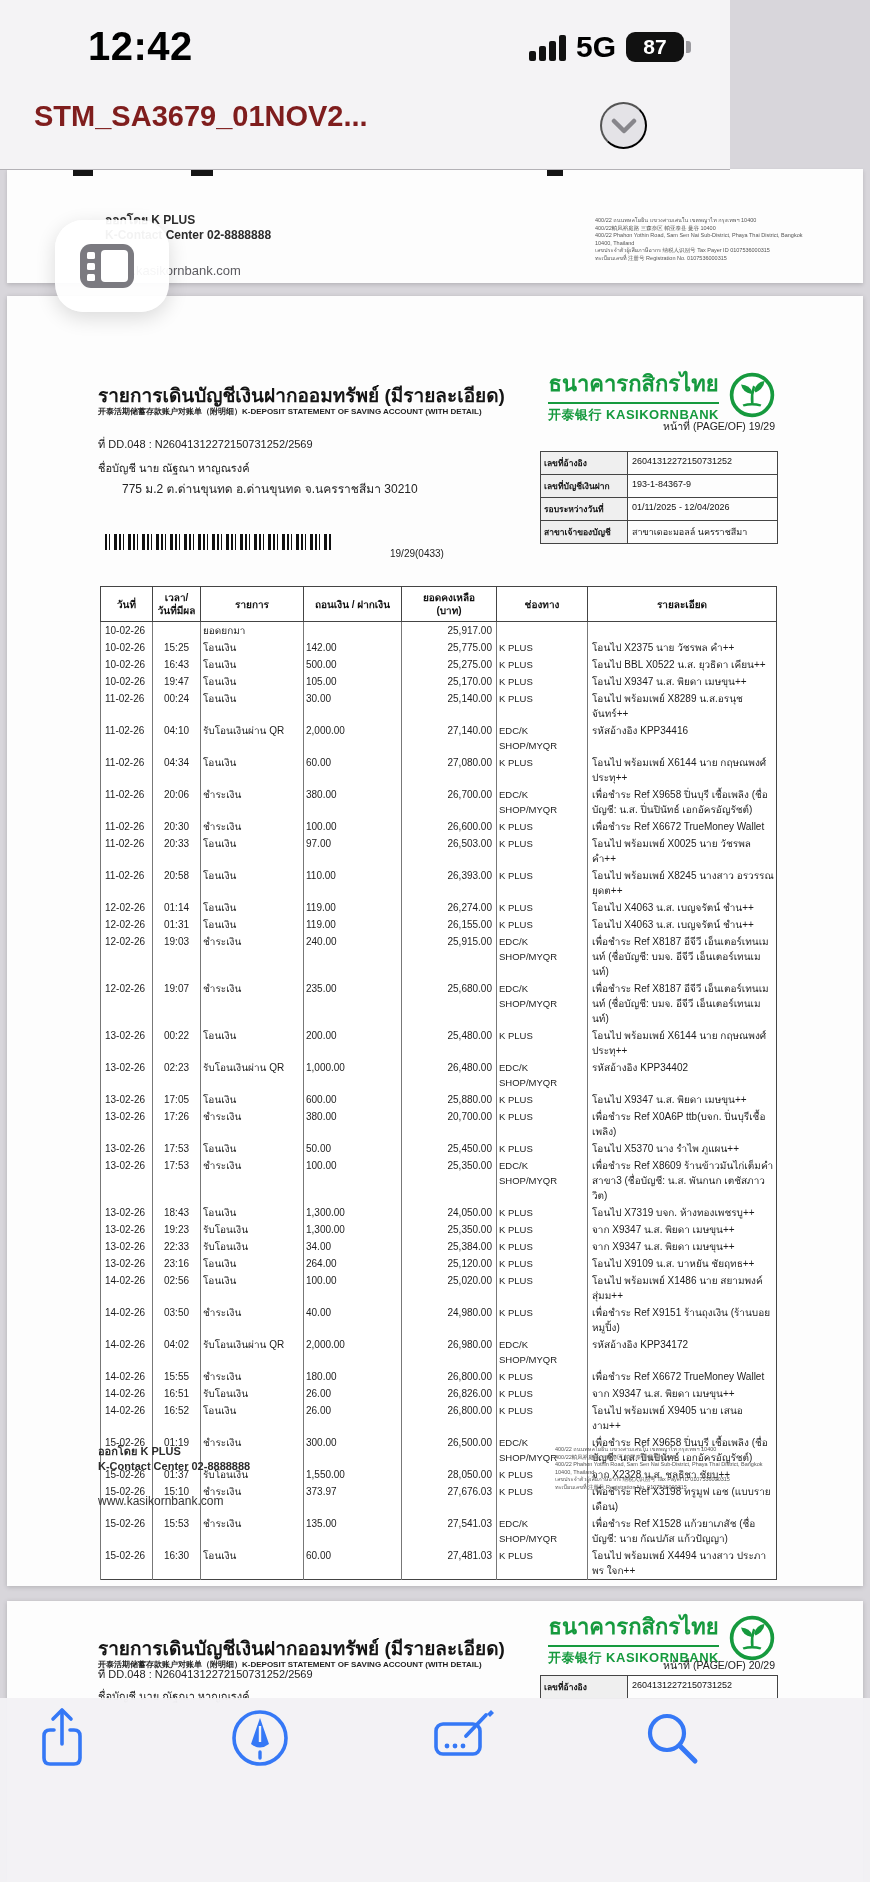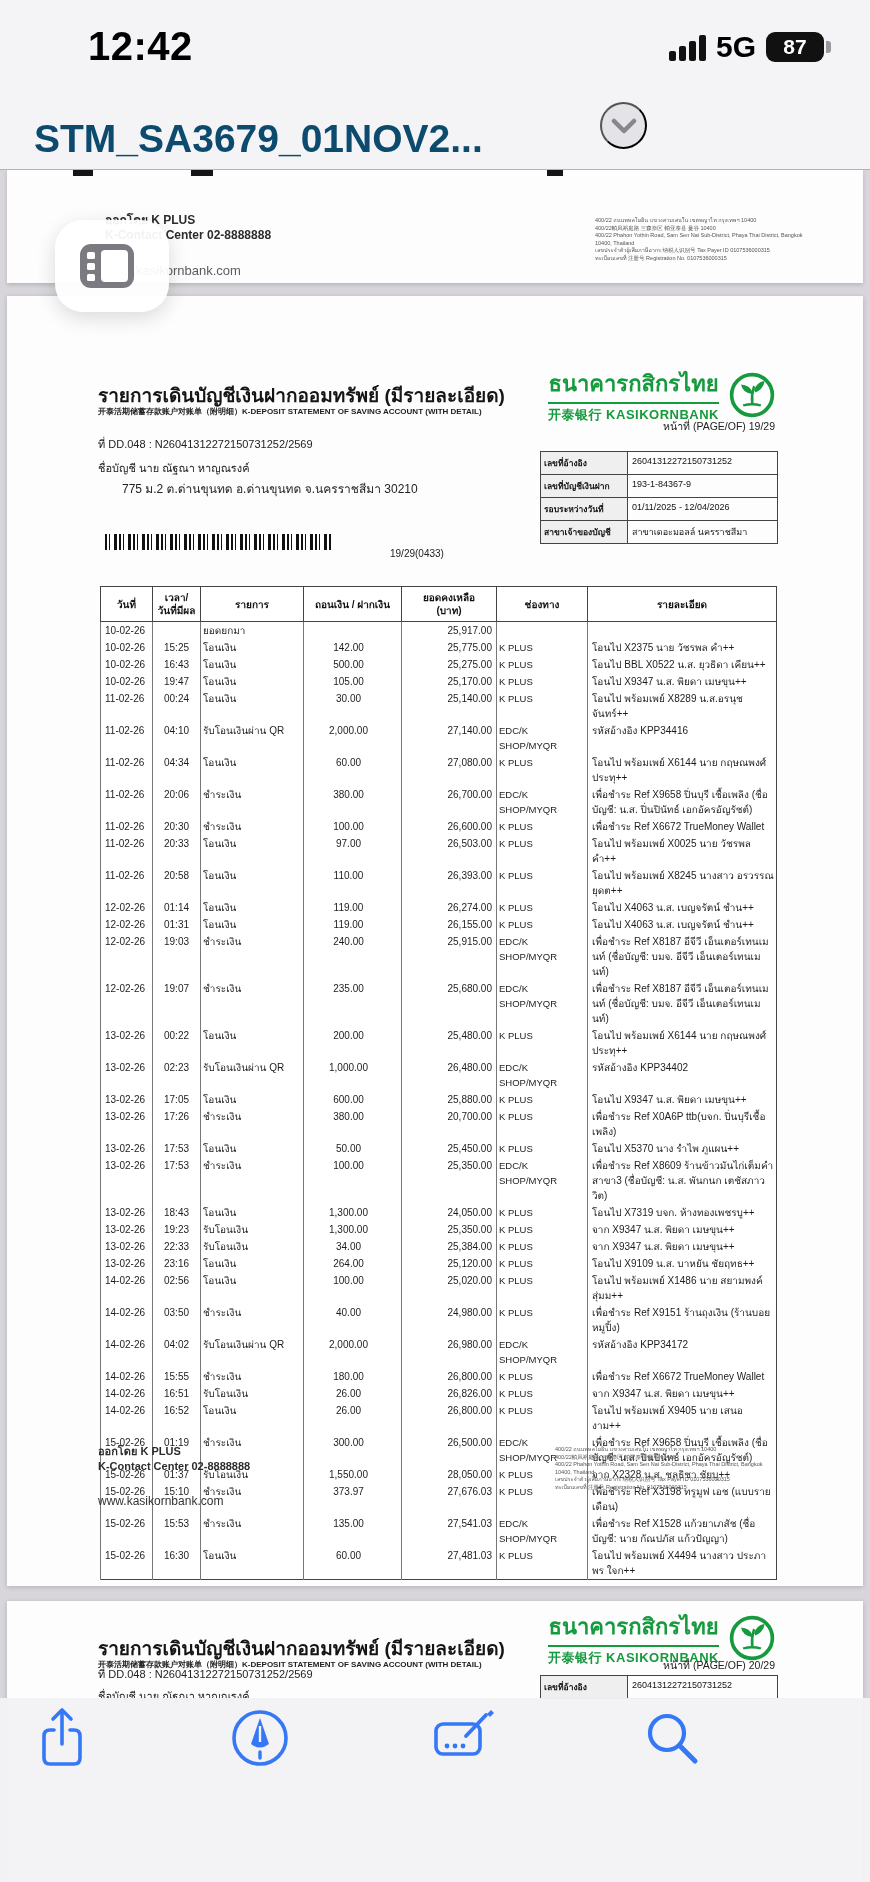--- a/index.html
+++ b/index.html
@@ -3,30 +3,30 @@
 <meta charset="utf-8">
 <style>
   html,body{margin:0;padding:0;}
   body{
     width:870px;height:1882px;position:relative;overflow:hidden;
     background:#d8d6db;
     font-family:"Liberation Sans", sans-serif;
     -webkit-font-smoothing:antialiased;
   }
   
-  .topbar{position:absolute;left:0;top:0;width:870px;height:169px;background:#f4f3f5;border-bottom:1px solid #b3b1b6;z-index:30;}
+  .topbar{position:absolute;left:0;top:0;width:730px;height:169px;background:#f4f3f5;border-bottom:1px solid #b3b1b6;z-index:30;}
   .status-time{position:absolute;left:88px;top:24px;font-size:40px;font-weight:bold;color:#000;letter-spacing:.5px;}
   .status-right{position:absolute;right:46px;top:30px;display:flex;align-items:center;gap:10px;}
   .sig{display:flex;align-items:flex-end;gap:3px;height:28px;}
   .sig i{display:block;width:7px;background:#111;border-radius:2px;}
   .net{font-size:30px;font-weight:bold;color:#000;}
   .batt{position:relative;width:58px;height:30px;background:#111;border-radius:9px;display:flex;align-items:center;justify-content:center;}
   .batt span{color:#fff;font-size:21px;font-weight:bold;}
   .batt::after{content:"";position:absolute;right:-7px;top:9px;width:5px;height:12px;background:#9a999e;border-radius:0 3px 3px 0;}
-  .nav-title{position:absolute;left:34px;top:117px;width:560px;font-size:39px;font-weight:bold;color:#0c4a6e;white-space:nowrap;overflow:hidden;}
+  .nav-title{position:absolute;left:34px;top:100px;width:560px;font-size:29px;font-weight:bold;color:#7f1d1d;white-space:nowrap;overflow:hidden;}
   .chev-btn{position:absolute;left:600px;top:102px;width:47px;height:47px;border-radius:50%;background:#e4e3e7;display:flex;align-items:center;justify-content:center;}
   .done-btn{position:absolute;left:688px;top:106px;font-size:37px;color:#3578F6;background:none;border:none;padding:0;font-family:inherit;}
   
   .page{position:absolute;left:7px;width:856px;background:#fdfdfd;box-shadow:0 1px 5px rgba(0,0,0,.18);}
   .p18{top:169px;height:114px;box-shadow:0 2px 4px rgba(0,0,0,.15);}
   .p19{top:296px;height:1290px;}
   .p20{top:1601px;height:281px;}
   .frag{position:absolute;top:0;height:7px;background:#151515;}
   .foot-issued{font-size:12px;font-weight:bold;color:#2c2c2c;line-height:15px;}
   .foot-web{font-size:13px;color:#5c5b60;margin-top:20px;}
@@ -54,21 +54,21 @@
   
   .barcode{position:absolute;width:226px;height:16px;background:repeating-linear-gradient(90deg,#111 0 2px,#fff 2px 4px,#111 4px 5px,#fff 5px 9px,#111 9px 12px,#fff 12px 14px);}
   .bc-cap{position:absolute;font-size:10px;color:#222;}
   
   table.tx{position:absolute;left:93px;top:290px;width:676px;border-collapse:collapse;table-layout:fixed;background:#fff;}
   table.tx,table.tx th{border:1px solid #444;}
   table.tx th{font-size:10px;font-weight:bold;color:#111;padding:4px 2px;white-space:pre-line;line-height:13px;background:#fff;}
   table.tx td{border-left:1px solid #777;font-size:10px;color:#1c1c1c;line-height:15px;padding:1px 2px;vertical-align:top;}
   table.tx td.c0{padding-left:4px;}
   table.tx td.c1{text-align:center;}
-  table.tx td.c3{text-align:center;padding-right:10px;}
+  table.tx td.c3{text-align:left;padding-right:10px;}
   table.tx td.c4{text-align:right;padding-right:4px;}
   table.tx td.c5{font-size:9.5px;}
   table.tx td.c6{padding-left:4px;}
   table.tx tr{page-break-inside:avoid;}
   table.tx{border-bottom:1.5px solid #444;}
   
   .toolbar{position:absolute;left:0;top:1698px;width:870px;height:184px;background:rgba(243,242,245,.97);z-index:25;}
   .tb-ic{position:absolute;top:6px;background:none;border:none;padding:0;}
   
   .abs{position:absolute;}

